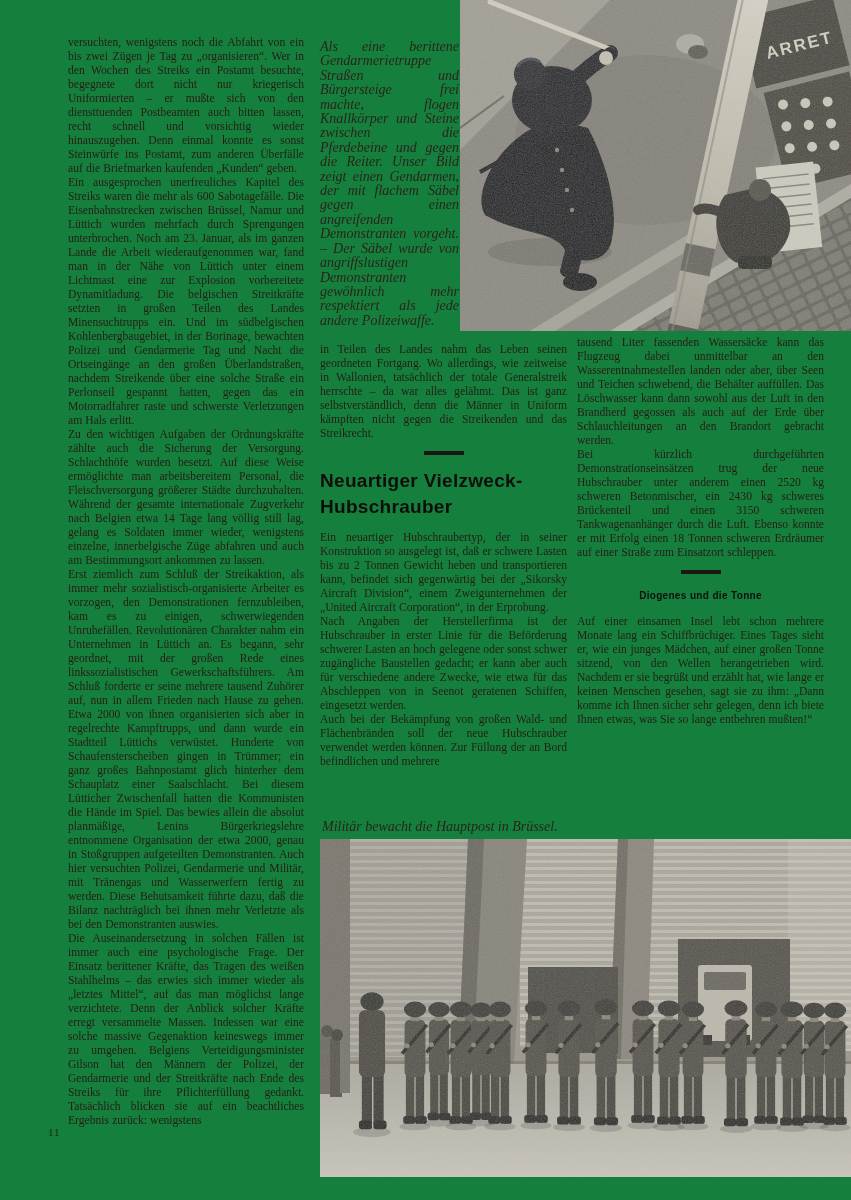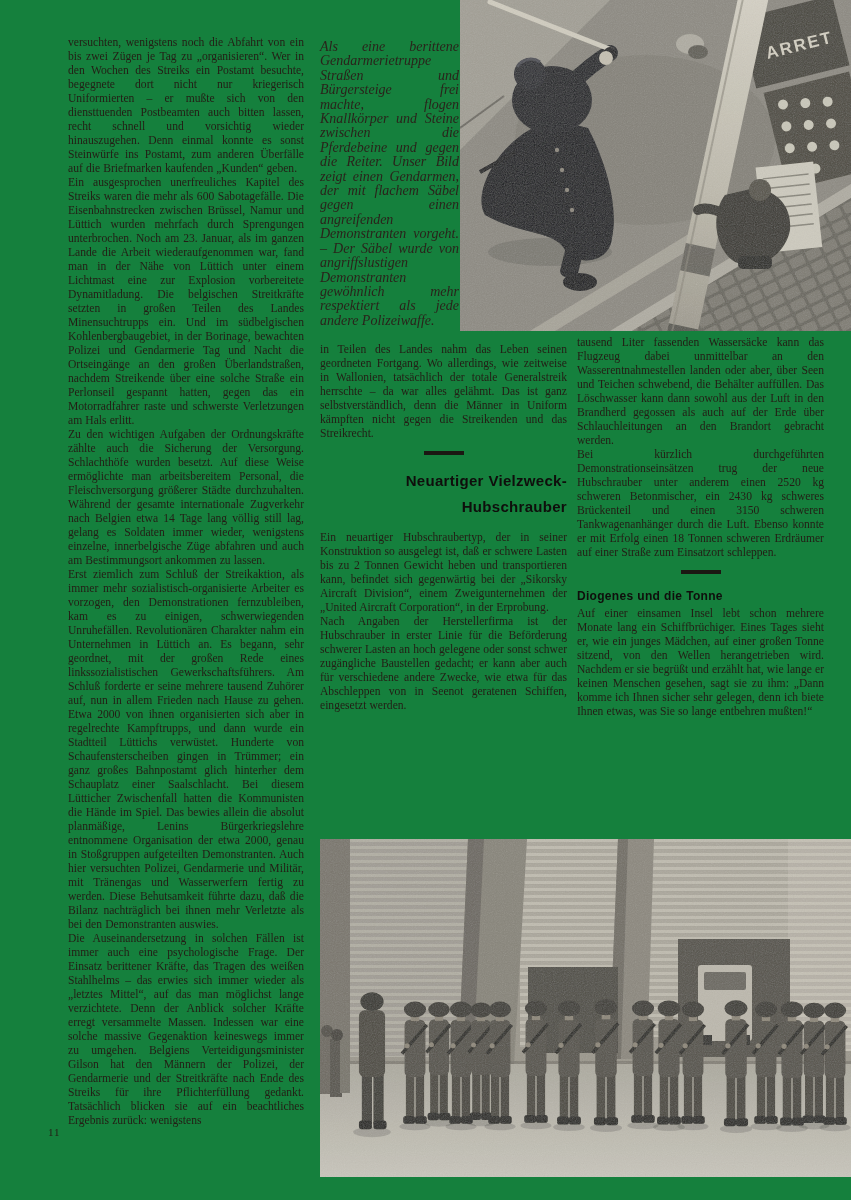--- a/index.html
+++ b/index.html
@@ -20,22 +20,22 @@
   .caption{
     position:absolute;font-style:italic;font-size:14px;line-height:14.4px;
     color:#2a231b;
   }
   .cap1{left:320px;top:40px;width:139px;text-align:justify;hyphens:auto;}
   .cap2{left:322px;top:820px;width:320px;text-align:left;}
   h1,h2{
     font-family:"Liberation Sans",sans-serif;color:#0f0e0c;
     font-weight:700;text-align:left;hyphens:manual;
   }
-  h1{font-size:15px;line-height:26px;letter-spacing:.3px;margin:13px 0 11px;text-align:right;}
-  h2{font-size:12px;line-height:20px;letter-spacing:.3px;margin:12px 0 1px;}
+  h1{font-size:19px;line-height:26px;letter-spacing:.3px;margin:13px 0 11px;}
+  h2{font-size:10px;line-height:20px;letter-spacing:.3px;margin:12px 0 9px;text-align:center;}
   .divider{width:40px;height:4px;background:#1b1712;margin:10px auto 2px;}
   .photo{position:absolute;overflow:hidden;}
   .photo1{left:460px;top:0;width:391px;height:331px;}
   .photo2{left:320px;top:839px;width:531px;height:338px;}
   .photo svg{display:block;}
   .pageno{
     position:absolute;left:48px;top:1126px;
     font-size:11px;color:#241d15;letter-spacing:1px;
   }
 </style>
@@ -155,30 +155,32 @@
       </g>
     </svg>
   </div>
 
   <div class="col col2">
     <p>in Teilen des Landes nahm das Leben seinen geordneten Fortgang. Wo allerdings, wie zeitweise in Wallonien, tatsächlich der totale Generalstreik herrschte – da war alles gelähmt. Das ist ganz selbstverständlich, denn die Männer in Uniform kämpften nicht gegen die Streikenden und das Streikrecht.</p>
     <div class="divider"></div>
     <h1>Neuartiger Vielzweck-Hubschrauber</h1>
     <p>Ein neuartiger Hubschraubertyp, der in seiner Konstruktion so ausgelegt ist, daß er schwere Lasten bis zu 2 Tonnen Gewicht heben und transportieren kann, befindet sich gegenwärtig bei der „Sikorsky Aircraft Division“, einem Zweigunternehmen der „United Aircraft Corporation“, in der Erprobung.</p>
     <p>Nach Angaben der Herstellerfirma ist der Hubschrauber in erster Linie für die Beförderung schwerer Lasten an hoch gelegene oder sonst schwer zugängliche Baustellen gedacht; er kann aber auch für verschiedene andere Zwecke, wie etwa für das Abschleppen von in Seenot geratenen Schiffen, eingesetzt werden.</p>
+    <p>Auch bei der Bekämpfung von großen Wald- und Flächenbränden soll der neue Hubschrauber verwendet werden können. Zur Füllung der an Bord befindlichen und mehrere</p>
   </div>
 
   <div class="col col3">
     <p>tausend Liter fassenden Wassersäcke kann das Flugzeug dabei unmittelbar an den Wasserentnahmestellen landen oder aber, über Seen und Teichen schwebend, die Behälter auffüllen. Das Löschwasser kann dann sowohl aus der Luft in den Brandherd gegossen als auch auf der Erde über Schlauchleitungen an den Brandort gebracht werden.</p>
     <p>Bei kürzlich durchgeführten Demonstrationseinsätzen trug der neue Hubschrauber unter anderem einen 2520 kg schweren Betonmischer, ein 2430 kg schweres Brückenteil und einen 3150 schweren Tankwagenanhänger durch die Luft. Ebenso konnte er mit Erfolg einen 18 Tonnen schweren Erdräumer auf einer Straße zum Einsatzort schleppen.</p>
     <div class="divider"></div>
     <h2>Diogenes und die Tonne</h2>
     <p>Auf einer einsamen Insel lebt schon mehrere Monate lang ein Schiffbrüchiger. Eines Tages sieht er, wie ein junges Mädchen, auf einer großen Tonne sitzend, von den Wellen herangetrieben wird. Nachdem er sie begrüßt und erzählt hat, wie lange er keinen Menschen gesehen, sagt sie zu ihm: „Dann komme ich Ihnen sicher sehr gelegen, denn ich biete Ihnen etwas, was Sie so lange entbehren mußten!“</p>
   </div>
 
+  <div class="caption cap2">Militär bewacht die Hauptpost in Brüssel.</div>
 
   <div class="photo photo2">
     <svg width="531" height="338" viewBox="0 0 531 338" xmlns="http://www.w3.org/2000/svg">
       <defs>
         <pattern id="shutterP" width="8" height="7" patternUnits="userSpaceOnUse">
           <rect width="8" height="3.2" fill="#c3bfb4"></rect>
           <rect y="3.2" width="8" height="3.8" fill="#aeaaa0"></rect>
         </pattern>
         <linearGradient id="groundGrad" x1="0" y1="0" x2="0" y2="1">
           <stop offset="0" stop-color="#b0ada3"></stop>

